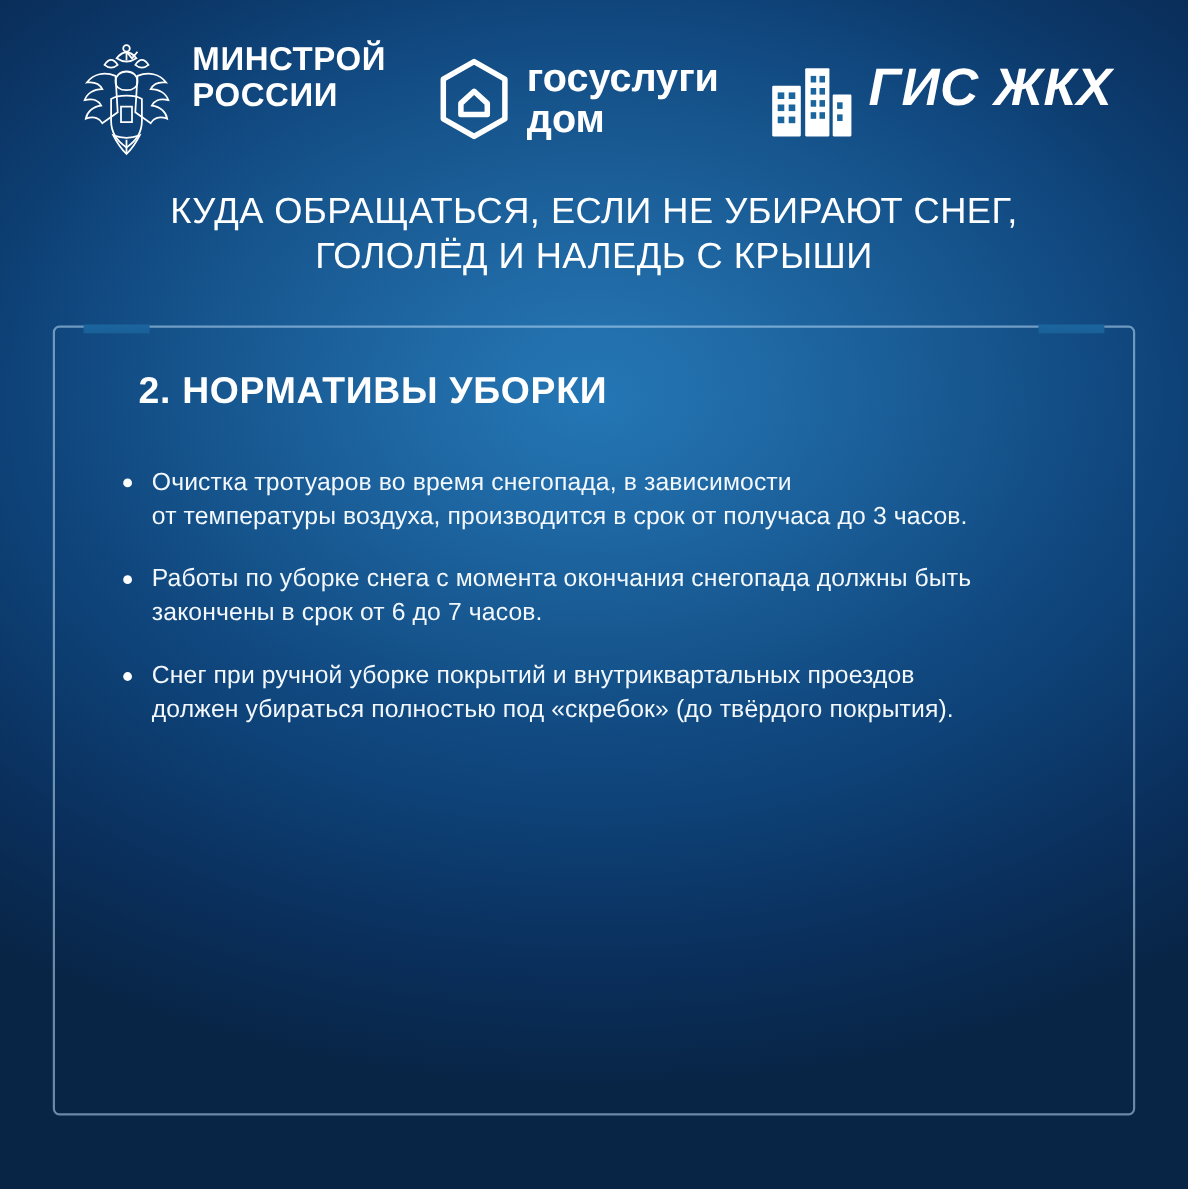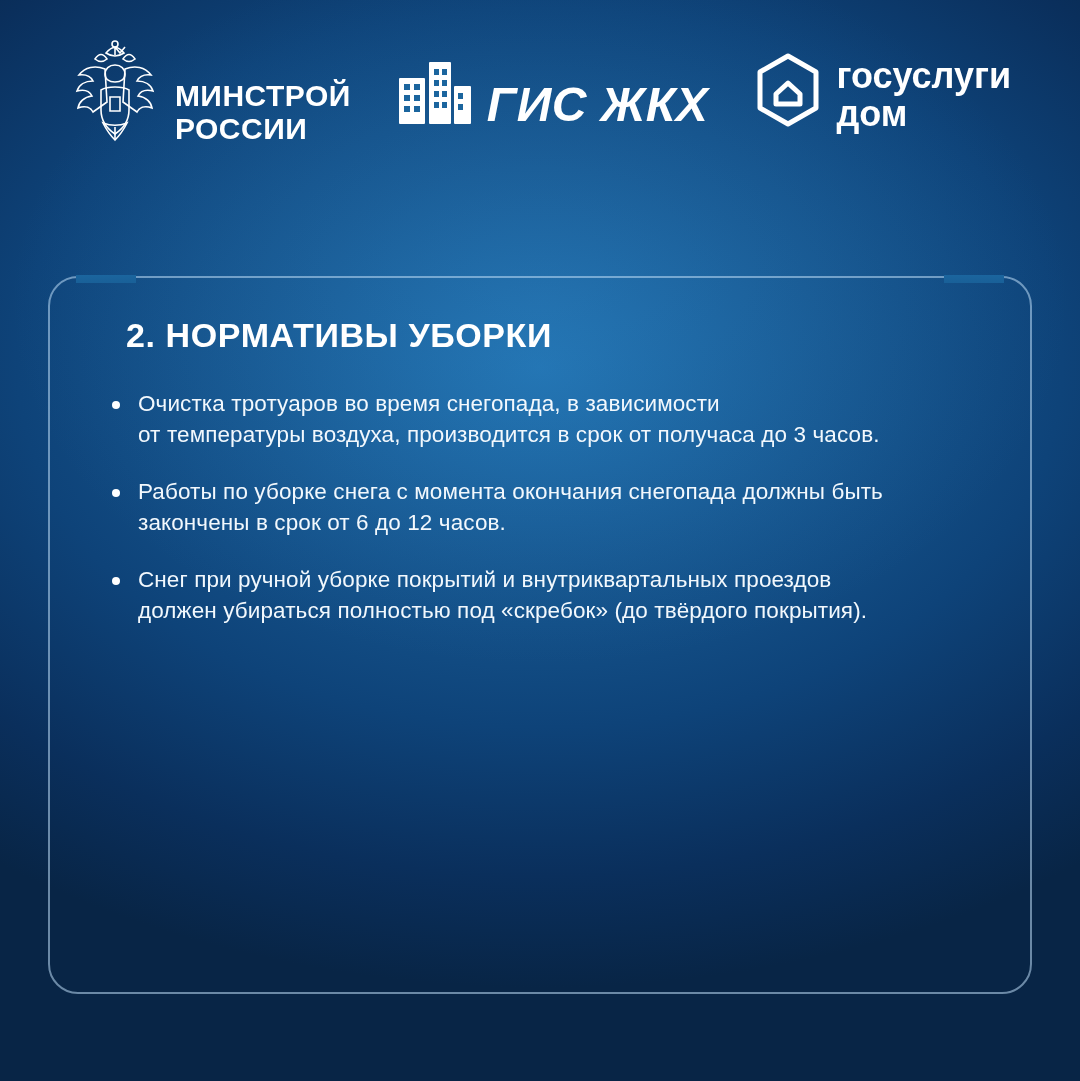--- a/index.html
+++ b/index.html
@@ -40,21 +40,21 @@
     display: flex;
     align-items: center;
     justify-content: center;
     gap: 46px;
     padding-top: 34px;
     height: 116px;
   }
 
   .logo-block {
     display: flex;
-    align-items: flex-end;
+    align-items: flex-start;
     gap: 14px;
   }
 
   .emblem-svg { display: block; }
 
   .minstroy-text {
     color: #ffffff;
     font-weight: bold;
     font-size: 30px;
     line-height: 1.08;
@@ -91,26 +91,26 @@
     letter-spacing: 0.4px;
     text-transform: uppercase;
     white-space: pre-line;
   }
 
   
   .card {
     position: absolute;
     z-index: 3;
     left: 48px;
-    top: 276px;
+    top: 296px;
     width: 984px;
     height: 718px;
     box-sizing: border-box;
     border: 2px solid rgba(190, 220, 245, 0.55);
-    border-radius: 30px;
+    border-radius: 6px;
     padding: 34px 46px 0 52px;
   }
 
   .card-mask-left,
   .card-mask-right {
     position: absolute;
     top: -3px;
     height: 8px;
     width: 60px;
     background: linear-gradient(180deg, rgba(27,101,158,1) 0%, rgba(25,96,152,1) 100%);
@@ -121,21 +121,21 @@
   .card-title {
     color: #ffffff;
     font-weight: bold;
     font-size: 34px;
     letter-spacing: 0.6px;
     margin: 4px 0 0 24px;
     text-transform: uppercase;
   }
 
   .bullets {
-    margin: 34px 0 0 0;
+    margin: 48px 0 0 0;
     padding: 0;
     list-style: none;
   }
 
   .bullet {
     position: relative;
     color: #f2f8fd;
     font-size: 22.5px;
     line-height: 1.36;
     padding-left: 36px;
@@ -178,20 +178,31 @@
 
           <path d="M46 48 c-9 0 -14 3 -14 3 v20 c0 12 8 20 14 24 c6 -4 14 -12 14 -24 v-20 s-5 -3 -14 -3 z"></path>
           <path d="M41 58 h10 v14 h-10 z"></path>
 
           <path d="M34 84 c4 8 8 13 12 17 c4 -4 8 -9 12 -17 c-8 3 -16 3 -24 0 z"></path>
           <path d="M46 88 v13"></path>
         </svg>
       </span>
       <div class="minstroy-text">МИНСТРОЙ
 РОССИИ</div>
+    </div>
+
+    <div class="logo-block">
+      <span>
+        <svg width="68" height="76" viewBox="0 0 68 76" fill="none" stroke="#ffffff" stroke-width="5">
+          <path d="M34 4 L62 20 V56 L34 72 L6 56 V20 Z" stroke-linejoin="round"></path>
+          <path d="M22 42 L34 31 L46 42 V52 H22 Z" stroke-linejoin="round" stroke-linecap="round"></path>
+        </svg>
+      </span>
+      <div class="gosuslugi-text">госуслуги
+дом</div>
     </div>
 
     <div class="logo-block">
       <span>
         <svg width="76" height="76" viewBox="0 0 76 76" fill="#ffffff">
           <rect x="2" y="26" width="26" height="46" rx="1"></rect>
           <rect x="32" y="10" width="22" height="62" rx="1"></rect>
           <rect x="57" y="34" width="17" height="38" rx="1"></rect>
           <g fill="#1b659e">
             <rect x="7" y="32" width="6" height="6"></rect>
@@ -209,43 +220,34 @@
             <rect x="37" y="50" width="5" height="6"></rect>
               <rect x="45" y="50" width="5" height="6"></rect>
             <rect x="61" y="41" width="5" height="6"></rect>
               <rect x="61" y="52" width="5" height="6"></rect>
           </g>
         </svg>
       </span>
       <div class="gis-text">ГИС ЖКХ</div>
     </div>
 
-    <div class="logo-block">
-      <span>
-        <svg width="68" height="76" viewBox="0 0 68 76" fill="none" stroke="#ffffff" stroke-width="5">
-          <path d="M34 4 L62 20 V56 L34 72 L6 56 V20 Z" stroke-linejoin="round"></path>
-          <path d="M22 42 L34 31 L46 42 V52 H22 Z" stroke-linejoin="round" stroke-linecap="round"></path>
-        </svg>
-      </span>
-      <div class="gosuslugi-text">госуслуги
-дом</div>
-    </div>
-
   </div>
 
+  <div class="title">КУДА ОБРАЩАТЬСЯ, ЕСЛИ НЕ УБИРАЮТ СНЕГ,
+ГОЛОЛЁД И НАЛЕДЬ С КРЫШИ</div>
 
   <div class="card">
     <div class="card-mask-left"></div>
     <div class="card-mask-right"></div>
 
     <div class="card-title">2. НОРМАТИВЫ УБОРКИ</div>
 
     <ul class="bullets">
       <li class="bullet">Очистка тротуаров во время снегопада, в зависимости
 от температуры воздуха, производится в срок от получаса до 3 часов.</li>
       <li class="bullet">Работы по уборке снега с момента окончания снегопада должны быть
-закончены в срок от 6 до 12 часов.</li>
+закончены в срок от 6 до 7 часов.</li>
       <li class="bullet">Снег при ручной уборке покрытий и внутриквартальных проездов
 должен убираться полностью под «скребок» (до твёрдого покрытия).</li>
     </ul>
   </div>
 
 </div>
 
 </body></html>

